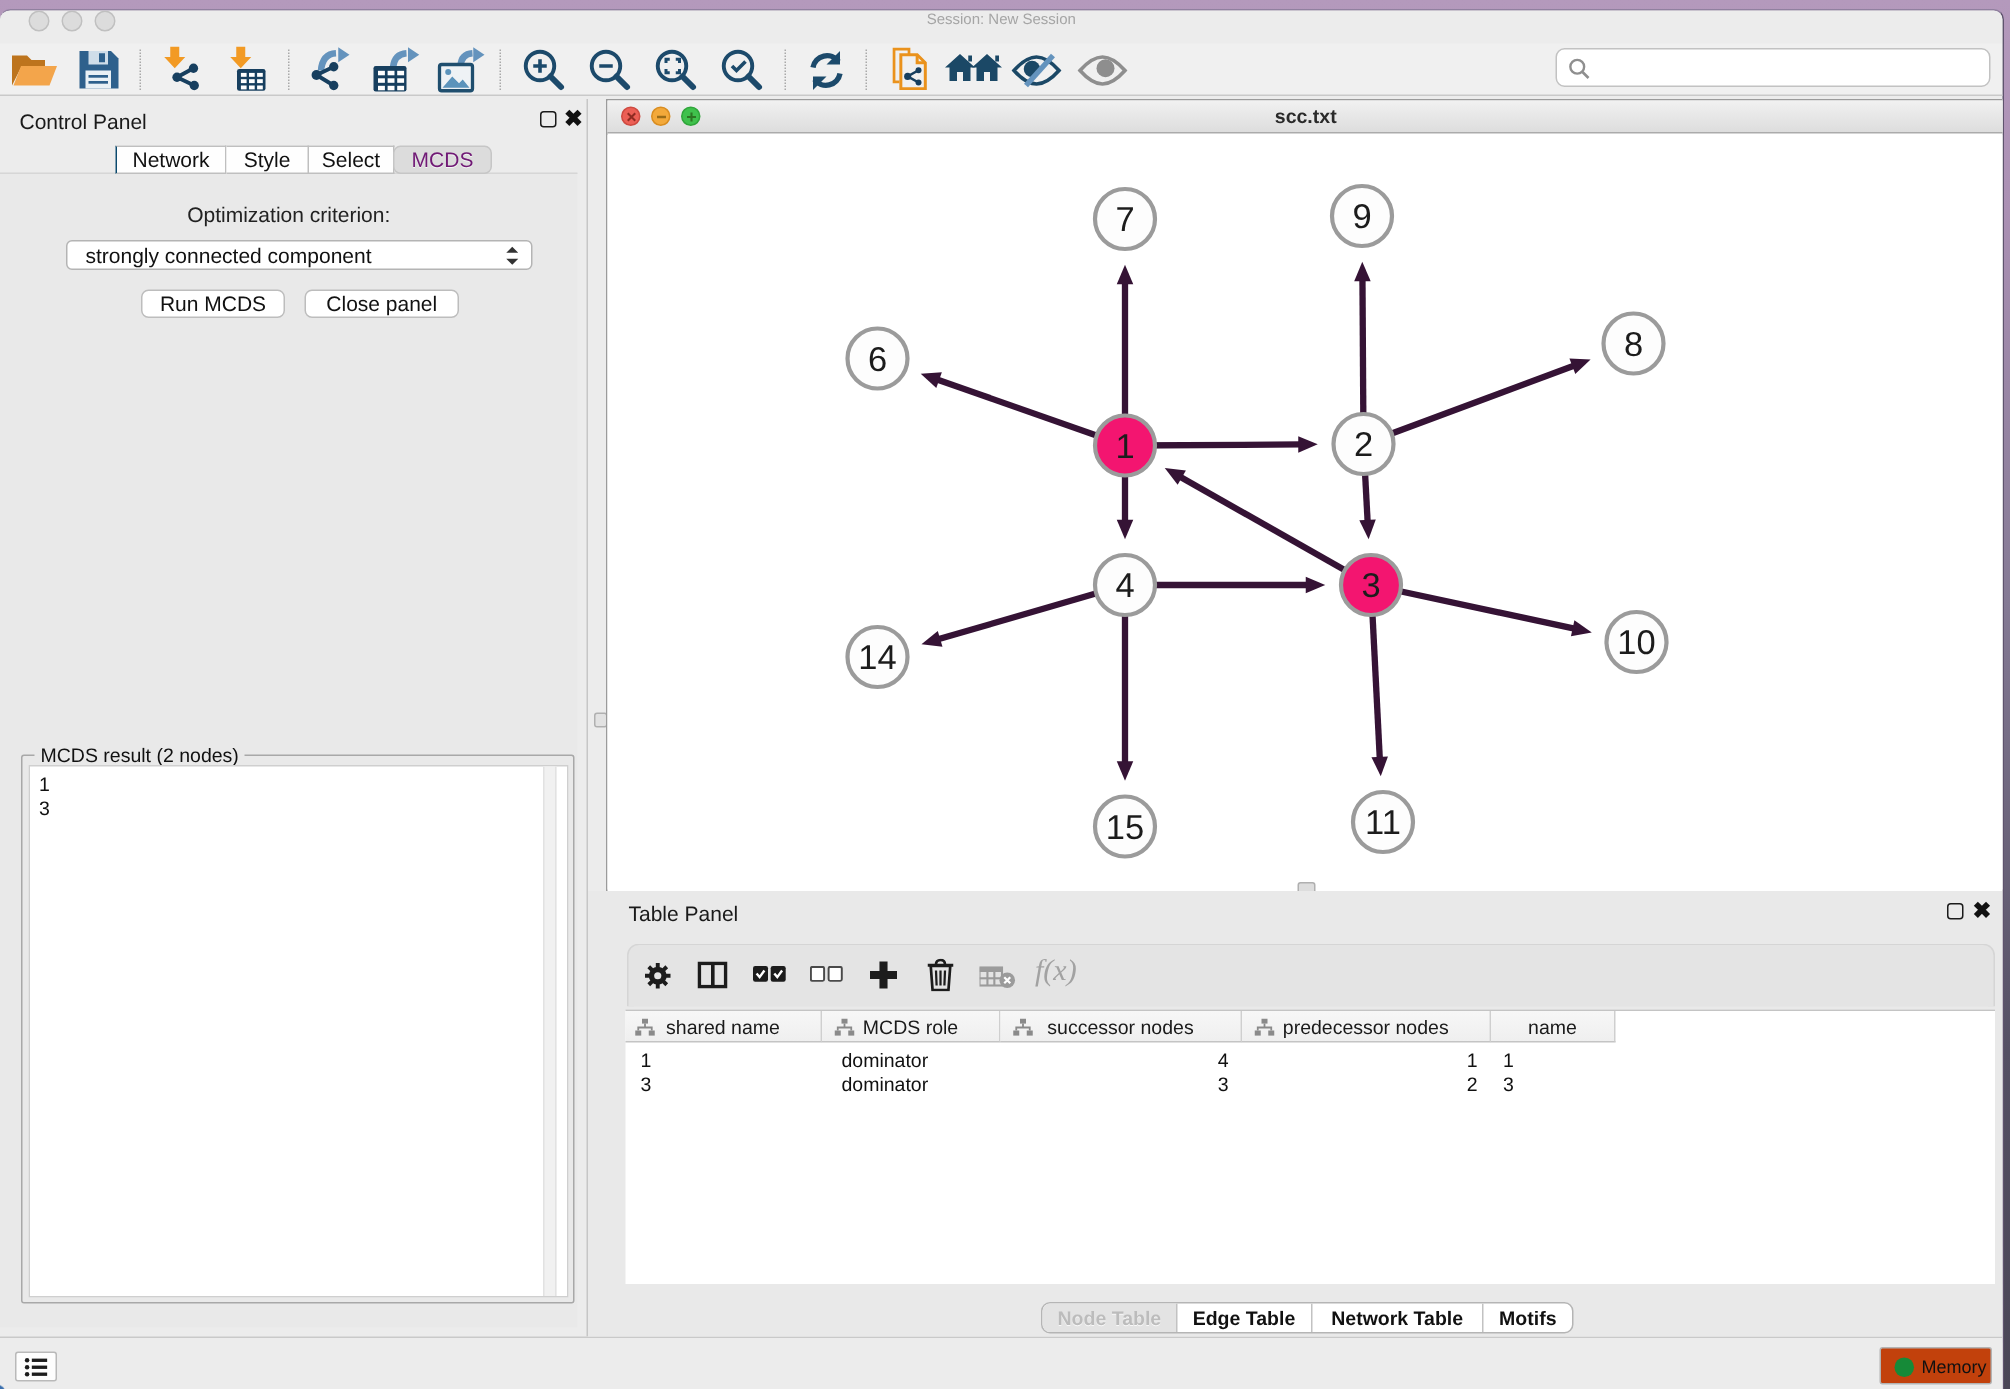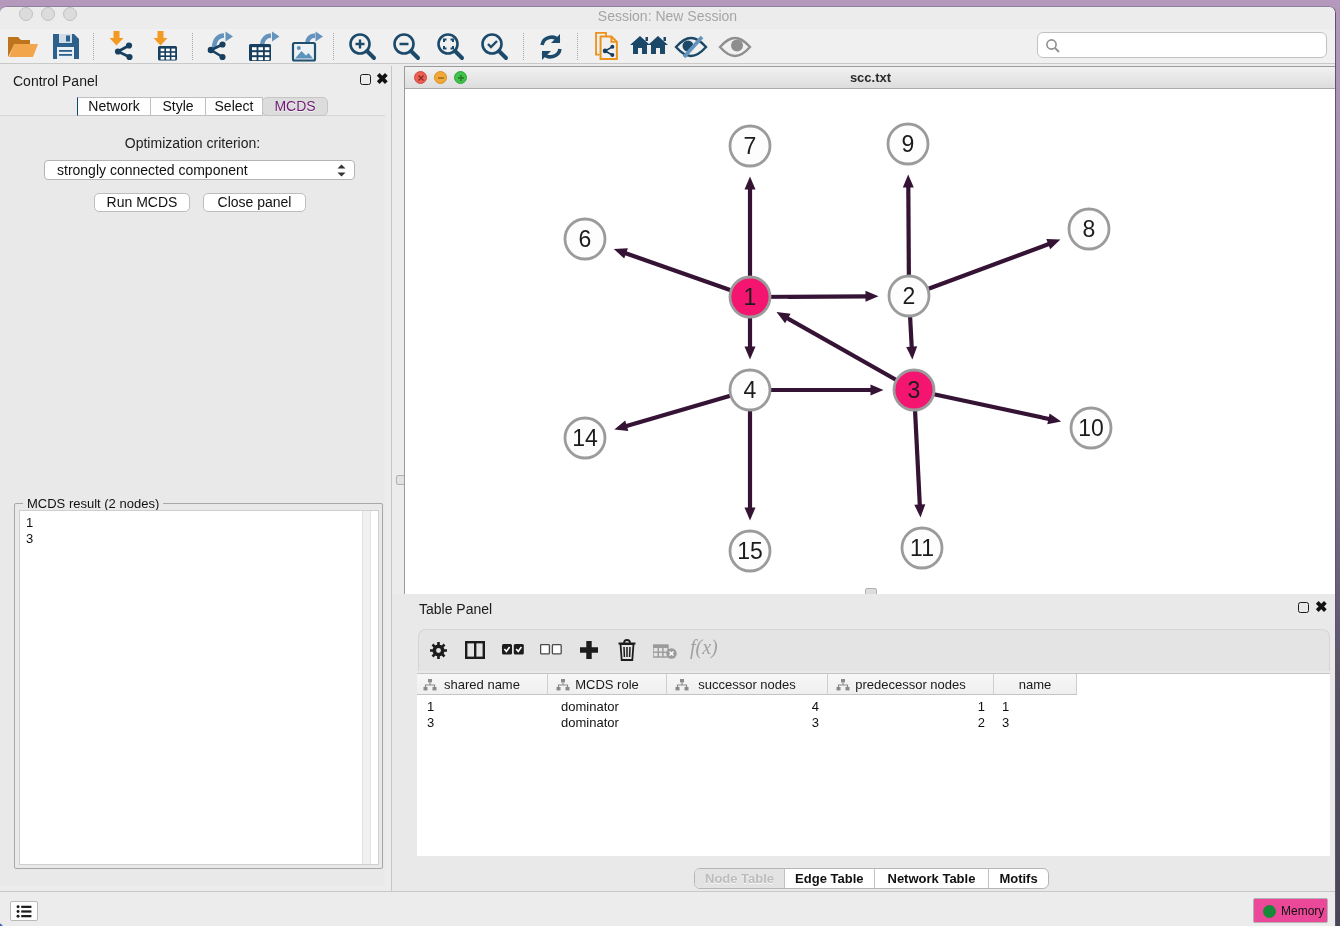--- a/index.html
+++ b/index.html
@@ -13,21 +13,21 @@
   background:#ececec; border-radius:7px 7px 0 0; overflow:hidden;
   border-top:1px solid #90809f; border-right:1px solid #5f536e;
 }
 .abs { position:absolute; }
 
 #titlebar { position:absolute; left:0; top:0; width:100%; height:22px;
   background:#ececec; }
 .tl { position:absolute; top:0px; width:14px; height:14px; border-radius:50%;
   background:#dcdcdc; border:1px solid #c0c0c0; }
 #wtitle { position:absolute; top:1px; left:0; width:100%; text-align:center;
-  font-size:14px; color:#a5a5a5; }
+  font-size:10px; color:#a5a5a5; }
 
 #toolbar { position:absolute; left:0; top:22px; width:100%; height:35px;
   background:#f0f0f0; border-bottom:1px solid #c9c9c9; }
 .tsep { position:absolute; top:4px; height:27px; width:0;
   border-left:1px dotted #a9a9a9; }
 .ticon { position:absolute; }
 #search { position:absolute; left:1037px; top:3px; width:290px; height:26px;
   background:#fff; border:1px solid #c2c2c2; border-radius:6px; }
 
 #cpanel { position:absolute; left:0; top:59px; width:385px; height:825px; background:#ececec; }
@@ -84,21 +84,21 @@
   border:1px solid #b5b5b5; border-radius:6px; overflow:hidden; background:#fff; }
 .btab { height:100%; font-size:13px; font-weight:bold; color:#111; padding:0 10px;
   line-height:20px; border-left:1px solid #c2c2c2; }
 .btab.first { border-left:none; }
 .btab.sel { background:#e3e3e3; color:#bcbcbc; text-shadow:0 1px 0 #f8f8f8; }
 
 #statusbar { position:absolute; left:0; top:884px; width:1336px; height:36px;
   background:#ececec; border-top:1px solid #c9c9c9; }
 #listbtn { position:absolute; left:10px; top:9px; width:28px; height:20px; background:#fdfdfd;
   border:1px solid #b9b9b9; border-radius:2px; }
-#membtn { position:absolute; left:1253px; top:6px; width:75px; height:25px; background:#ec4899;
+#membtn { position:absolute; left:1253px; top:6px; width:75px; height:25px; background:#c2410c;
   border:1px solid #b3b3b3; border-radius:2px; font-size:13px; color:#111; }
 </style>
 </head>
 <body>
 <div id="bluedot"></div>
 <div id="app">
   <div id="titlebar">
     <div class="tl" style="left:19px;"></div>
     <div class="tl" style="left:41px;"></div>
     <div class="tl" style="left:63px;"></div>

